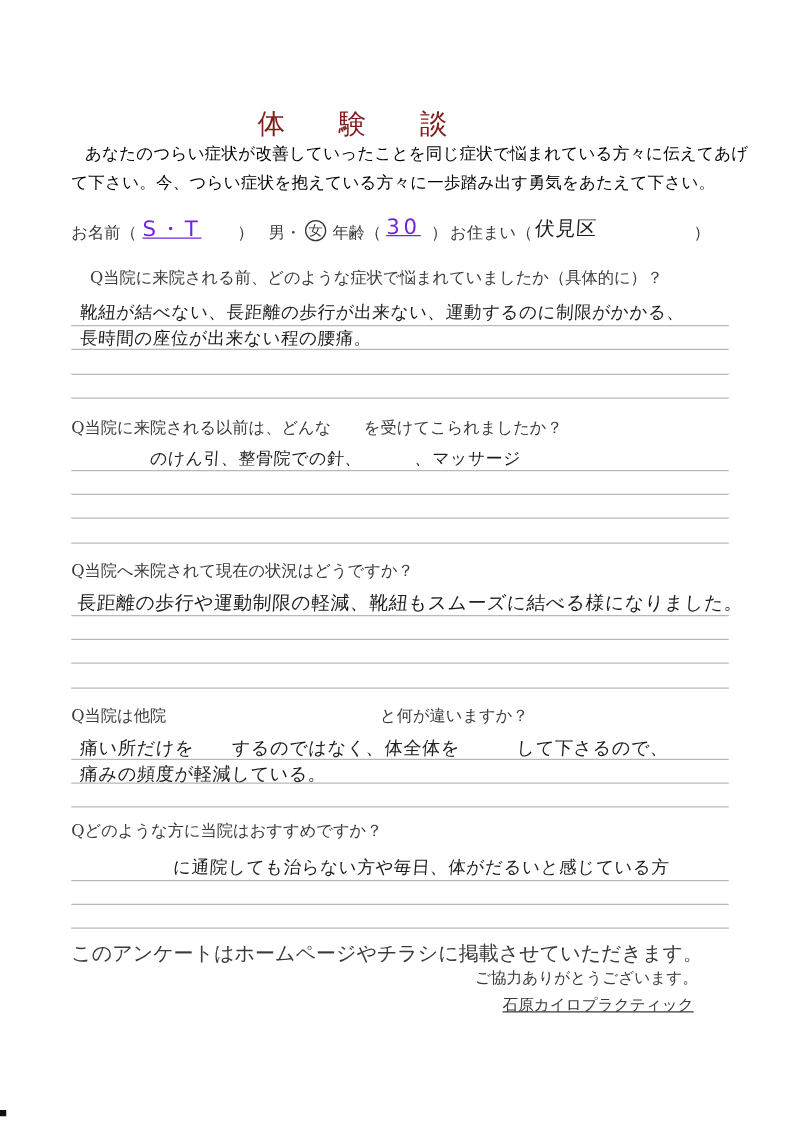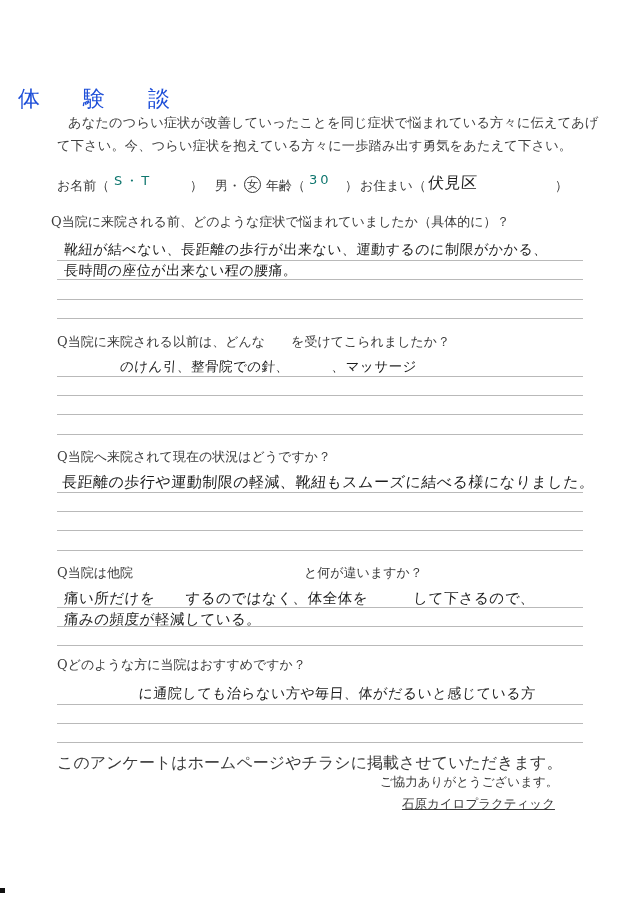--- a/index.html
+++ b/index.html
@@ -3,33 +3,33 @@
   <meta charset="utf-8">
   <style>
     html, body { margin: 0; padding: 0; background: #ffffff; }
     body {
       width: 640px; height: 905px; position: relative; overflow: hidden;
       font-family: "DejaVu Serif", "Liberation Serif", serif;
       color: #2a2a2a;
     }
     .abs { position: absolute; white-space: nowrap; }
     .title {
-      left: 0; width: 564px; top: 84px; 
-      font-size: 22px; letter-spacing: 18px; text-indent: 18px; color: #1d4ed8;
+      left: 0; width: 564px; top: 84px; text-align: center;
+      font-size: 22px; letter-spacing: 18px; text-indent: 18px; color: #7f1d1d;
     }
-    .intro { left: 57px; font-size: 13.2px; color: #404040; letter-spacing: 0.2px; }
+    .intro { left: 57px; font-size: 13.2px; color: #000000; letter-spacing: 0.2px; }
     .printed { font-size: 13px; color: #3a3a3a; }
     .hand {
       font-family: "DejaVu Sans", "Liberation Sans", sans-serif;
       color: #1c1c1c; font-size: 14.5px; letter-spacing: 0.5px;
       transform: skewX(-4deg);
     }
     .hand-latin {
       font-family: "DejaVu Sans", "Liberation Sans", sans-serif;
-      font-size: 13px; color: #0f766e; letter-spacing: 3px;
+      font-size: 17px; color: #6d28d9; letter-spacing: 3px; text-decoration: underline;
     }
     .rule {
       position: absolute; left: 57px; width: 526px; height: 0;
       border-top: 1px solid #b9b9b9;
     }
     .circled {
       display: inline-block; width: 15px; height: 15px; line-height: 15px;
       border: 1px solid #333; border-radius: 50%; text-align: center; font-size: 11px;
     }
     .mark { position: absolute; left: 0; top: 888px; width: 5px; height: 5px; background: #111; }
@@ -52,21 +52,21 @@
     <span class="abs printed circled" style="top:176px; left:244px;">女</span>
     <span class="abs printed" style="top:177px; left:266px;">年齢（</span>
     <span class="abs hand-latin" style="top:172px; left:309px;">30</span>
     <span class="abs printed" style="top:177px; left:345px;">）</span>
     <span class="abs printed" style="top:177px; left:360px;">お住まい（</span>
     <span class="abs hand" style="top:173px; left:428px; font-size:16px;">伏見区</span>
     <span class="abs printed" style="top:177px; left:555px;">）</span>
   </div>
 
   <div>
-    <div class="abs printed" style="top:213px; left:51px;text-align:center;">Q当院に来院される前、どのような症状で悩まれていましたか（具体的に）？</div>
+    <div class="abs printed" style="top:213px; left:72px;text-align:center;">Q当院に来院される前、どのような症状で悩まれていましたか（具体的に）？</div>
     <div class="abs hand" style="top:241px; left:64px; font-size:14px;">靴紐が結べない、長距離の歩行が出来ない、運動するのに制限がかかる、</div>
     <div class="abs hand" style="top:262px; left:64px; font-size:14px;">長時間の座位が出来ない程の腰痛。</div>
     <div class="rule" style="top:260px;"></div>
     <div class="rule" style="top:279px;"></div>
     <div class="rule" style="top:299px;"></div>
     <div class="rule" style="top:318px;"></div>
   </div>
 
   <div>
     <div class="abs printed" style="top:333px; left:57px;">Q当院に来院される以前は、どんな　　を受けてこられましたか？</div>

